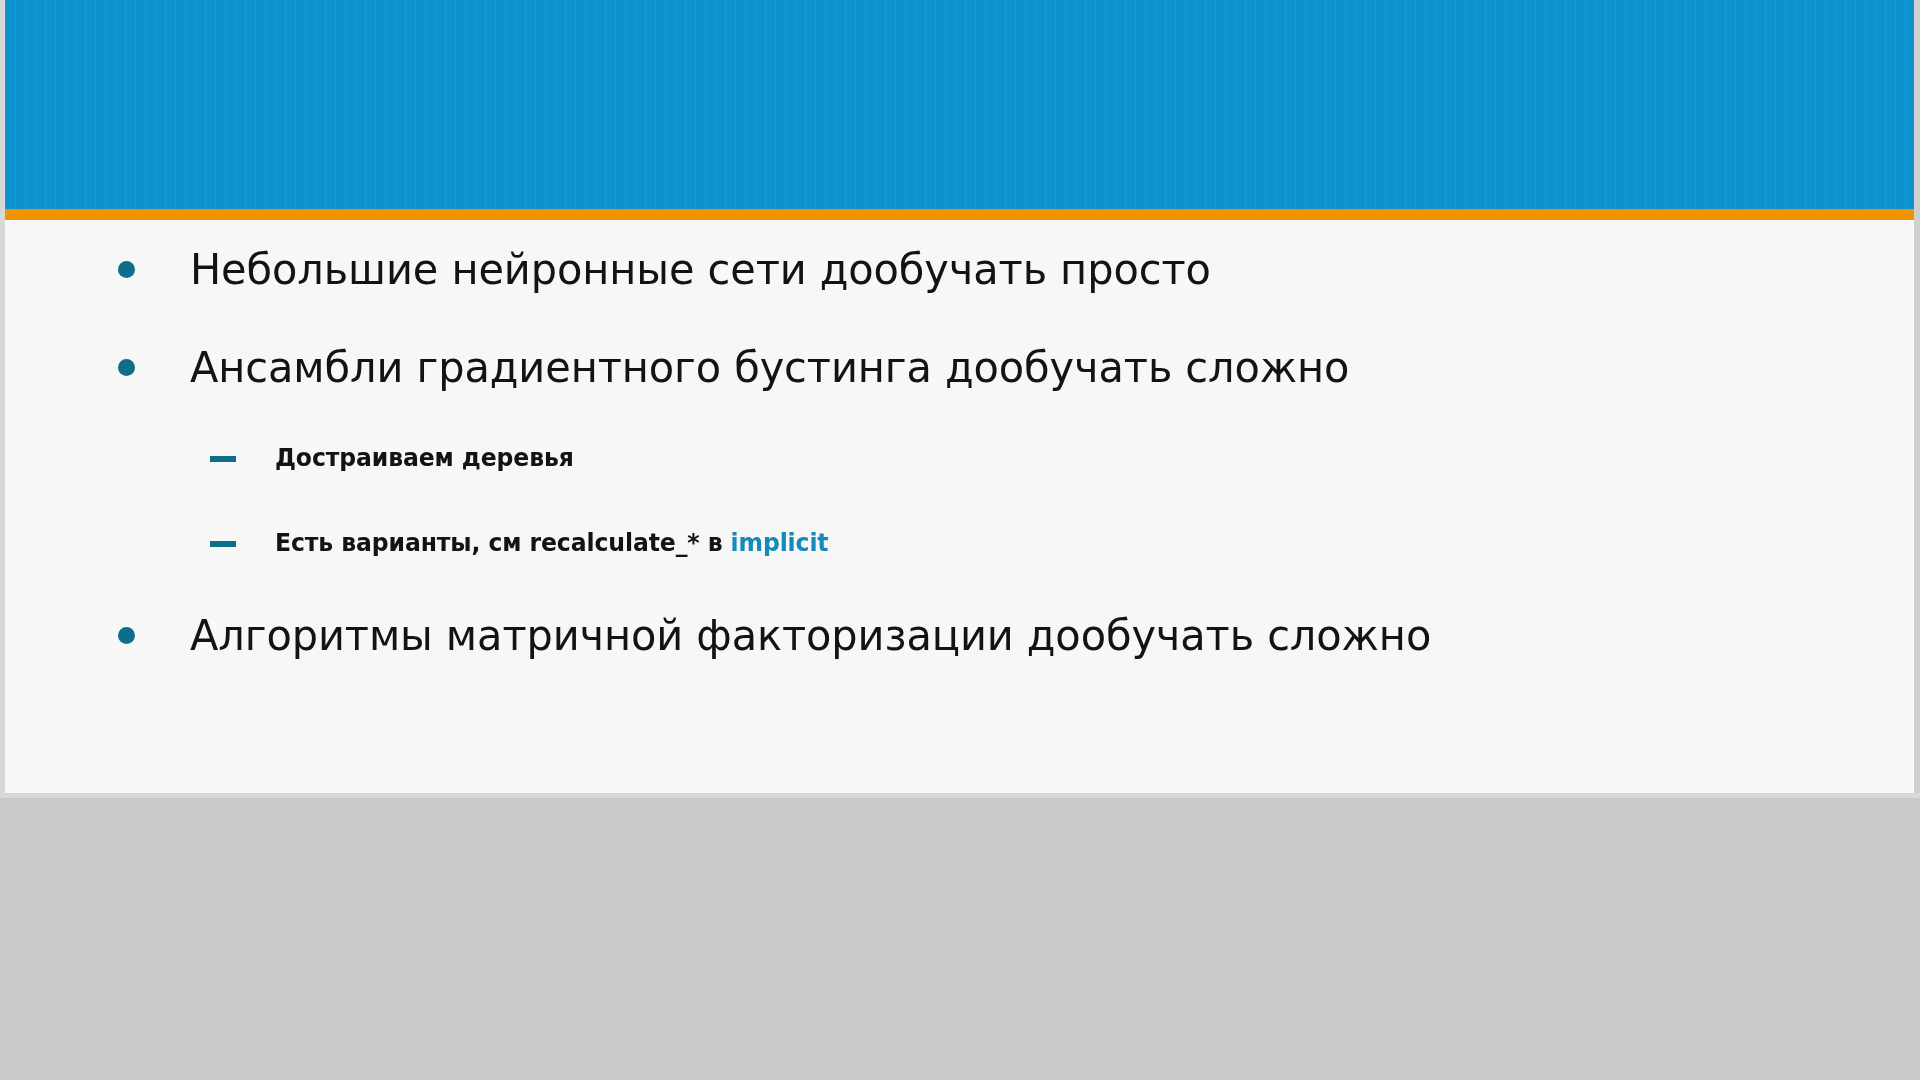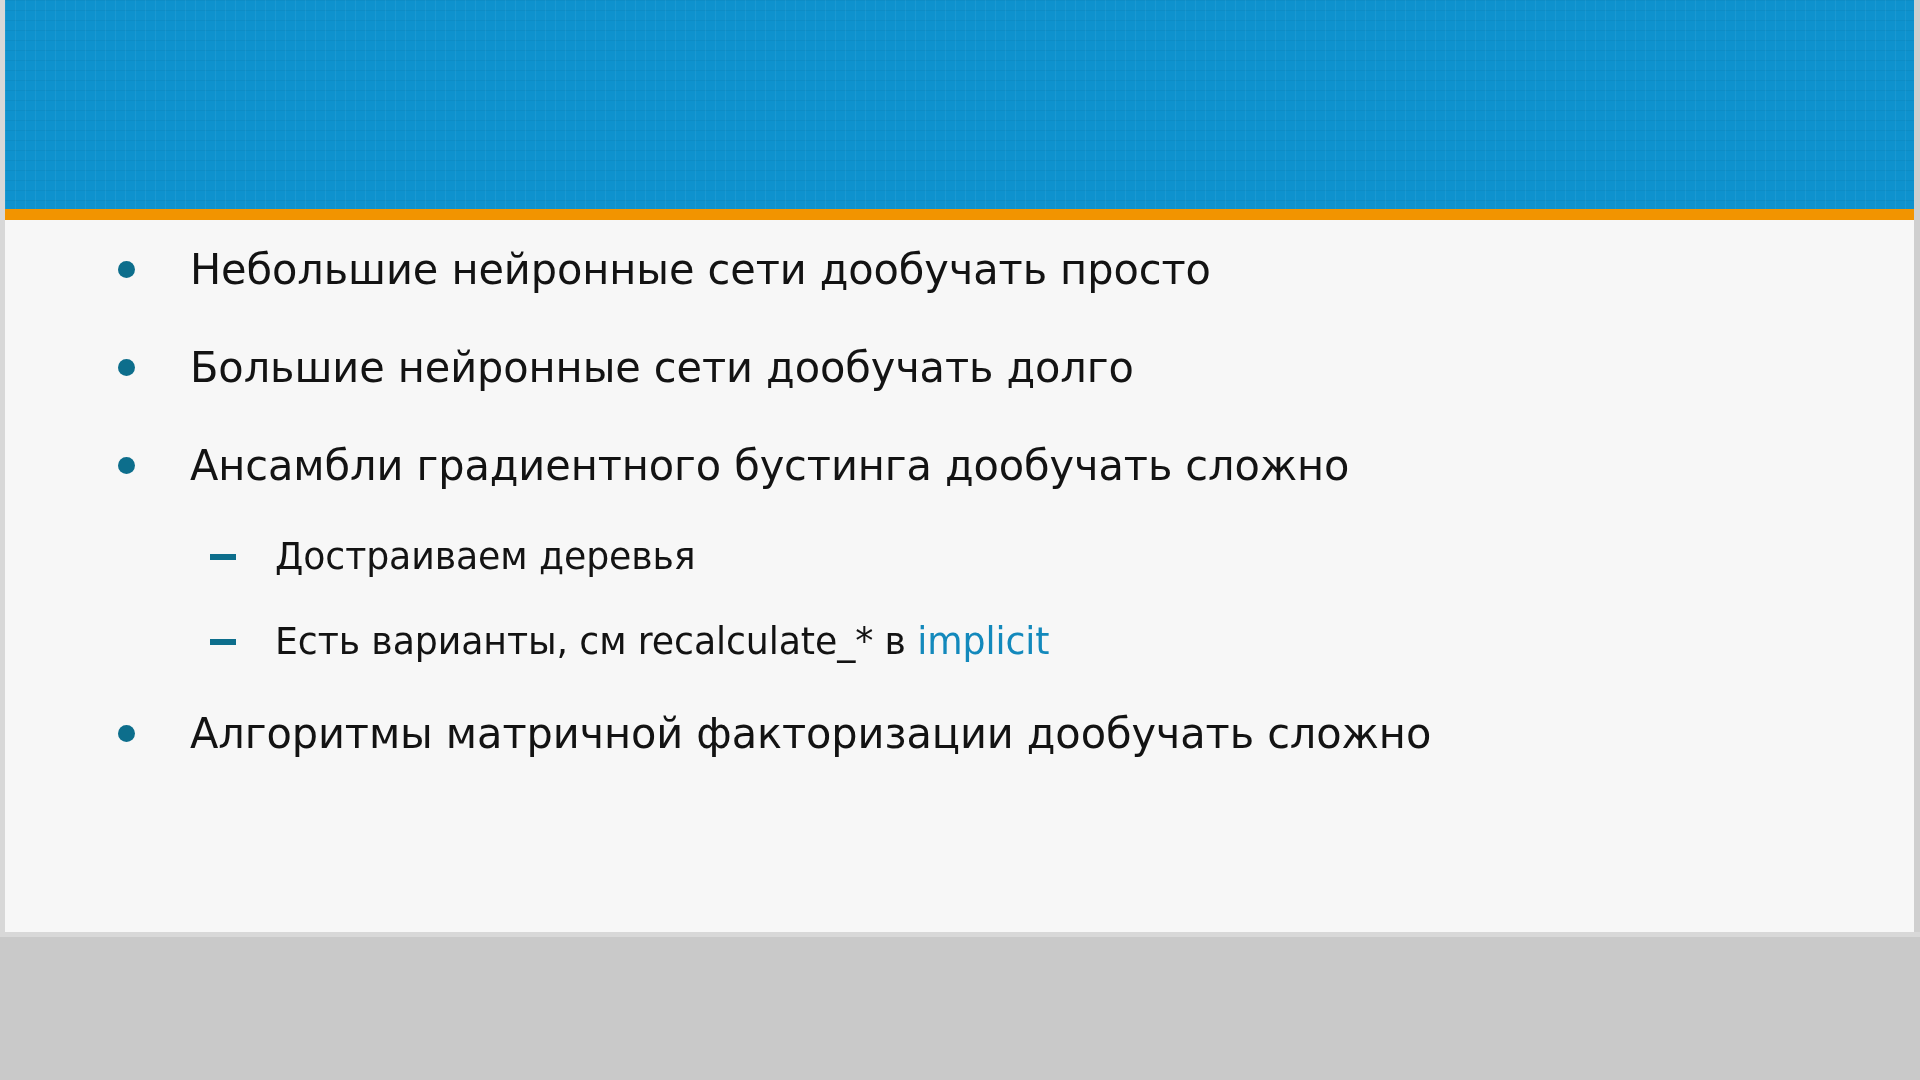--- a/index.html
+++ b/index.html
@@ -13,21 +13,21 @@
 
   body {
     font-family: "DejaVu Sans", "Liberation Sans", sans-serif;
     background: #c9c9c9;
   }
 
   
   .slide {
     position: relative;
     width: 1920px;
-    height: 937px;
+    height: 798px;
     background: #f7f7f7;
     overflow: hidden;
   }
 
   
   .edge {
     position: absolute;
     background: #d2d2d2;
     z-index: 6;
   }
@@ -109,23 +109,23 @@
     width: 17px;
     height: 17px;
     margin-top: -8px;
     border-radius: 50%;
     background: #0d6e8c;
   }
 
   
   .bullet.lvl2 {
     padding-left: 270px;
-    font-size: 37px;
+    font-size: 24px;
     line-height: 85px;
-    font-weight: 400;
+    font-weight: 700;
     letter-spacing: -0.1px;
   }
   .bullet.lvl2 .marker {
     position: absolute;
     left: 205px;
     top: 50%;
     width: 26px;
     height: 6px;
     margin-top: -3px;
     background: #0d6e8c;
@@ -161,24 +161,20 @@
   <h1 class="title">Дообучение: ограничения алгоритмов</h1>
 
   <div class="content">
     <ul class="bullet-list">
 
       <li class="bullet lvl1">
         <span class="marker"></span>
         <span class="text">Небольшие нейронные сети дообучать просто</span>
       </li>
 
-      <li class="bullet lvl1">
-        <span class="marker"></span>
-        <span class="text">Большие нейронные сети дообучать долго</span>
-      </li>
 
       <li class="bullet lvl1">
         <span class="marker"></span>
         <span class="text">Ансамбли градиентного бустинга дообучать сложно</span>
       </li>
 
       <li class="bullet lvl2">
         <span class="marker"></span>
         <span class="text">Достраиваем деревья</span>
       </li>

